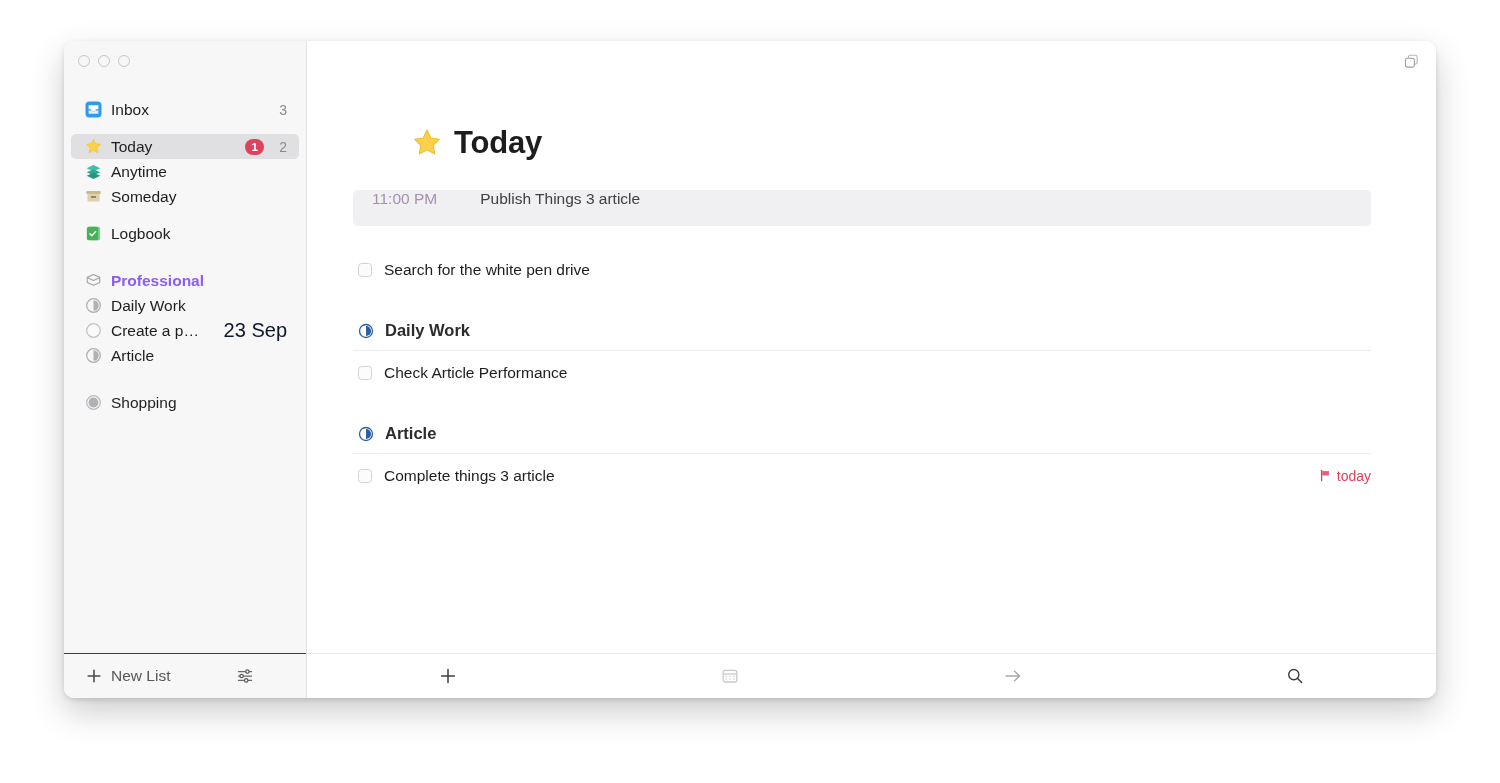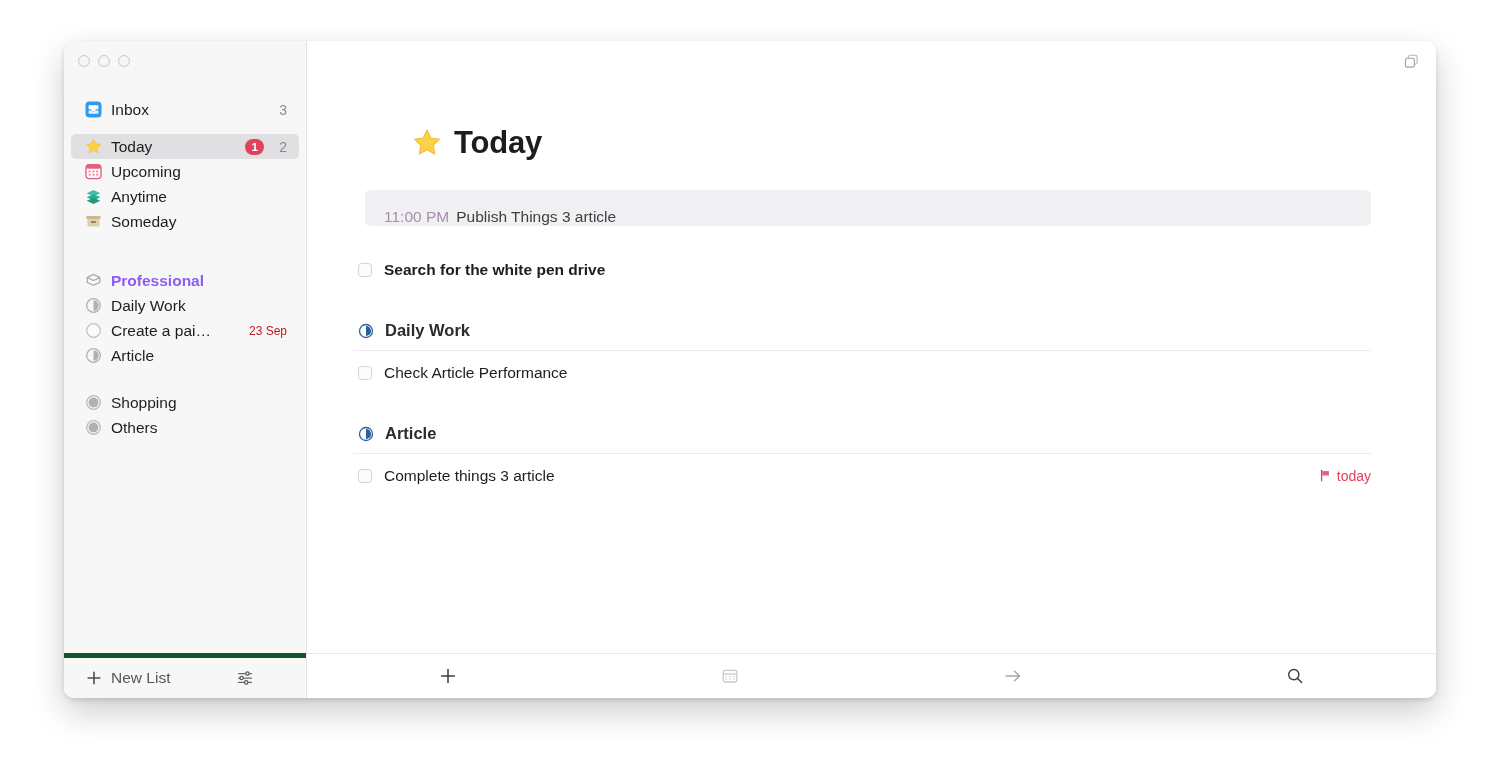--- a/index.html
+++ b/index.html
@@ -76,67 +76,68 @@
     background: #e0415c;
     color: #ffffff;
     font-size: 11.5px;
     font-weight: bold;
     min-width: 19px;
     height: 16px;
     border-radius: 8px;
     display: flex; align-items: center; justify-content: center;
     padding: 0 5px;
   }
-  .nav-date { font-size: 12px; color: #b91c1c; margin-left: 10px; }
+  .nav-date { font-size: 20px; color: #0f172a; margin-left: 10px; }
   .nav-gap { height: 22px; }
   .nav-gap.small { height: 12px; }
 
   
   #sidebar-footer {
     height: 45px;
-    border-top: 5px solid #14532d;
+    border-top: 1px solid #14532d;
     background: #f7f7f7;
     display: flex;
     align-items: center;
     padding-left: 22px;
   }
   #new-list-button {
     display: flex; align-items: center; gap: 9px;
     font-size: 15.5px; color: #57575a;
   }
   #sidebar-settings-button { margin-left: 66px; display: flex; align-items: center; }
 
   
   #main { flex: 1; background: #ffffff; display: flex; flex-direction: column; min-width: 0; position: relative; }
   #main-titlebar { height: 40px; display: flex; justify-content: flex-end; align-items: center; padding-right: 16px; }
   #main-scroll { flex: 1; padding: 0 65px 0 46px; overflow: hidden; }
 
   #page-header { display: flex; align-items: center; gap: 12px; margin-top: 44px; margin-left: 59px; }
   #page-title { font-size: 31px; font-weight: bold; color: #1d1d1f; letter-spacing: -0.2px; }
 
   #calendar-event {
-    margin-top: 29px; margin-left: 12px;
+    margin-top: 29px; margin-left: 0;
     height: 36px;
     background: #f0f0f2;
     border-radius: 5px;
-    display: flex; align-items: flex-end;
+    display: flex; align-items: flex-start;
     padding-left: 19px;
     font-size: 15.5px;
+    gap: 36px;
   }
   .event-time { color: #a58fb0; margin-right: 7px; }
   .event-title { color: #404043; }
 
   .task-row {
     display: flex; align-items: center;
     height: 27px;
     font-size: 15.5px;
     color: #1d1d1f;
     padding-left: 5px;
   }
-  .task-row.first { margin-top: 30px; font-weight: bold; }
+  .task-row.first { margin-top: 30px; }
   .checkbox {
     width: 14px; height: 14px;
     border: 1px solid #d2d2d4;
     background: #fcfcfc;
     border-radius: 3.5px;
     margin-right: 12px;
     flex: 0 0 14px;
   }
   .task-text { flex: 1; }
   .task-due { display: flex; align-items: center; gap: 5px; font-size: 14px; color: #e0415c; }
@@ -195,37 +196,20 @@
           <span class="nav-icon">
             <svg width="17" height="17" viewBox="0 0 20 20">
               <path d="M10 1.4l2.55 5.3 5.75.78-4.2 4.02 1.05 5.8L10 14.6l-5.15 2.7 1.05-5.8L1.7 7.48l5.75-.78z" fill="#fbd14b" stroke="#f2bb2e" stroke-width="0.7" stroke-linejoin="round"></path>
             </svg>
           </span>
           <span class="nav-label">Today</span>
           <span class="nav-badge">1</span>
           <span class="nav-count">2</span>
         </div>
 
-        <div class="nav-row">
-          <span class="nav-icon">
-            <svg width="17" height="17" viewBox="0 0 17 17">
-              <rect x="1" y="1.6" width="15" height="14" rx="3.4" fill="#ffffff" stroke="#e2617f" stroke-width="1.4"></rect>
-              <rect x="1" y="1.6" width="15" height="4.2" rx="2" fill="#e2617f"></rect>
-              <g fill="#e8829a">
-                <rect x="3.6" y="7.6" width="2" height="1.8"></rect>
-                  <rect x="7.4" y="7.6" width="2" height="1.8"></rect>
-                <rect x="11.2" y="7.6" width="2" height="1.8"></rect>
-                <rect x="3.6" y="10.8" width="2" height="1.8"></rect>
-                  <rect x="7.4" y="10.8" width="2" height="1.8"></rect>
-                <rect x="11.2" y="10.8" width="2" height="1.8"></rect>
-              </g>
-            </svg>
-          </span>
-          <span class="nav-label">Upcoming</span>
-        </div>
 
         <div class="nav-row">
           <span class="nav-icon">
             <svg width="17" height="17" viewBox="0 0 18 18">
               <path d="M9 2.2l7.2 3.4L9 9 1.8 5.6z" fill="#3dbfa8"></path>
               <path d="M9 6.5l7.2 3.4L9 13.3 1.8 9.9z" fill="#2fa894"></path>
               <path d="M9 10.2l7.2 3.4L9 17 1.8 13.6z" fill="#27957f"></path>
             </svg>
           </span>
           <span class="nav-label">Anytime</span>
@@ -238,20 +222,30 @@
               <rect x="2.6" y="6.6" width="12.8" height="7.6" rx="1" fill="#ddd0aa"></rect>
               <rect x="6.6" y="8.8" width="4.8" height="1.5" rx="0.7" fill="#b8a madeleine"></rect>
               <rect x="6.6" y="8.8" width="4.8" height="1.5" rx="0.7" fill="#b3a177"></rect>
             </svg>
           </span>
           <span class="nav-label">Someday</span>
         </div>
 
         <div class="nav-gap small"></div>
 
+        <div class="nav-row">
+          <span class="nav-icon">
+            <svg width="17" height="17" viewBox="0 0 18 18">
+              <rect x="4" y="1.8" width="12" height="14.4" rx="2" fill="#86cf8e"></rect>
+              <rect x="2" y="1.8" width="12" height="14.4" rx="2" fill="#42b455"></rect>
+              <path d="M5.2 9.2l2.1 2.2 4-4.6" stroke="#ffffff" stroke-width="1.5" fill="none" stroke-linecap="round" stroke-linejoin="round"></path>
+            </svg>
+          </span>
+          <span class="nav-label">Logbook</span>
+        </div>
 
         <div class="nav-gap"></div>
 
         <div class="nav-row">
           <span class="nav-icon">
             <svg width="17" height="17" viewBox="0 0 18 18">
               <path d="M9 2.6l6.6 3.1V11L9 14.1 2.4 11V5.7z" fill="none" stroke="#a3a3a8" stroke-width="1.2" stroke-linejoin="round"></path>
               <path d="M2.7 6l6.3 3 6.3-3" fill="none" stroke="#a3a3a8" stroke-width="1.2" stroke-linejoin="round"></path>
             </svg>
           </span>
@@ -295,29 +289,20 @@
         <div class="nav-row">
           <span class="nav-icon">
             <svg width="17" height="17" viewBox="0 0 16 16">
               <circle cx="8" cy="8" r="6.4" fill="none" stroke="#bcbcc1" stroke-width="1.2"></circle>
               <circle cx="8" cy="8" r="4.6" fill="#b0b0b5"></circle>
             </svg>
           </span>
           <span class="nav-label">Shopping</span>
         </div>
 
-        <div class="nav-row">
-          <span class="nav-icon">
-            <svg width="17" height="17" viewBox="0 0 16 16">
-              <circle cx="8" cy="8" r="6.4" fill="none" stroke="#bcbcc1" stroke-width="1.2"></circle>
-              <circle cx="8" cy="8" r="4.6" fill="#b0b0b5"></circle>
-            </svg>
-          </span>
-          <span class="nav-label">Others</span>
-        </div>
 
         <div class="nav-gap"></div>
 
 
       </div>
 
       <div id="sidebar-footer">
         <div id="new-list-button">
           <span>
             <svg width="16" height="16" viewBox="0 0 16 16">

